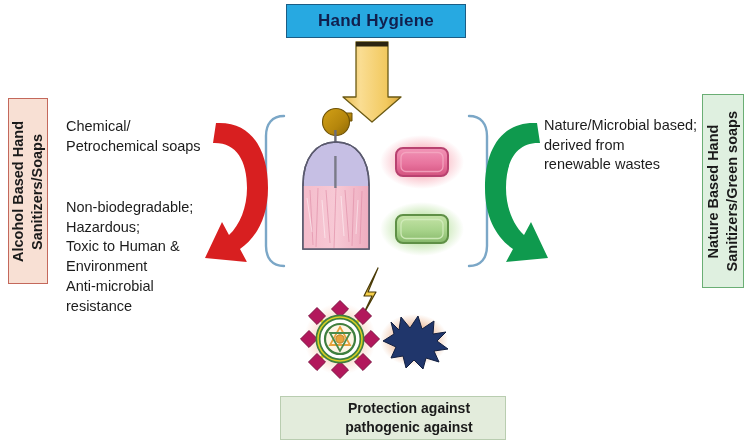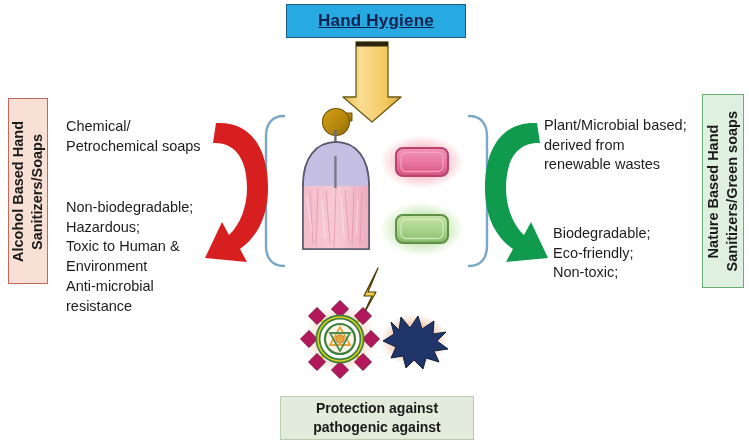--- a/index.html
+++ b/index.html
@@ -27,21 +27,20 @@
     border: 1px solid #1b5d85;
     display: flex;
     align-items: center;
     justify-content: center;
   }
   #hand-hygiene-box .label {
     font-size: 17px;
     font-weight: bold;
     color: #11204e;
     letter-spacing: 0.2px;
-    text-decoration: underline;
   }
 
   
   .side-box {
     display: flex;
     align-items: center;
     justify-content: center;
   }
   .side-box .vlabel {
     writing-mode: vertical-rl;
@@ -69,20 +68,21 @@
   
   #outcome-box {
     left: 280px; top: 396px;
     width: 192px; height: 42px;
     background: #e3ecdc;
     border: 1px solid #b9cdb0;
     display: flex;
     flex-direction: column;
     align-items: center;
     justify-content: center;
+    padding-left: 32px;
   }
   #outcome-box .line {
     font-size: 14px;
     font-weight: bold;
     color: #1a1a1a;
     line-height: 1.35;
   }
 
   
   .note {
@@ -308,25 +308,22 @@
 
   <div id="left-note-top" class="abs note">Chemical/
 Petrochemical soaps</div>
   <div id="left-note-bottom" class="abs note">Non-biodegradable;
 Hazardous;
 Toxic to Human &amp;
 Environment
 Anti-microbial
 resistance</div>
 
-  <div id="right-note-top" class="abs note">Plant/Microbial based;
+  <div id="right-note-top" class="abs note">Nature/Microbial based;
 derived from
 renewable wastes</div>
-  <div id="right-note-bottom" class="abs note">Biodegradable;
-Eco-friendly;
-Non-toxic;</div>
 
   <div id="outcome-box" class="abs">
     <span class="line">Protection against</span>
     <span class="line">pathogenic against</span>
   </div>
 
 </div>
 
 </body></html>

